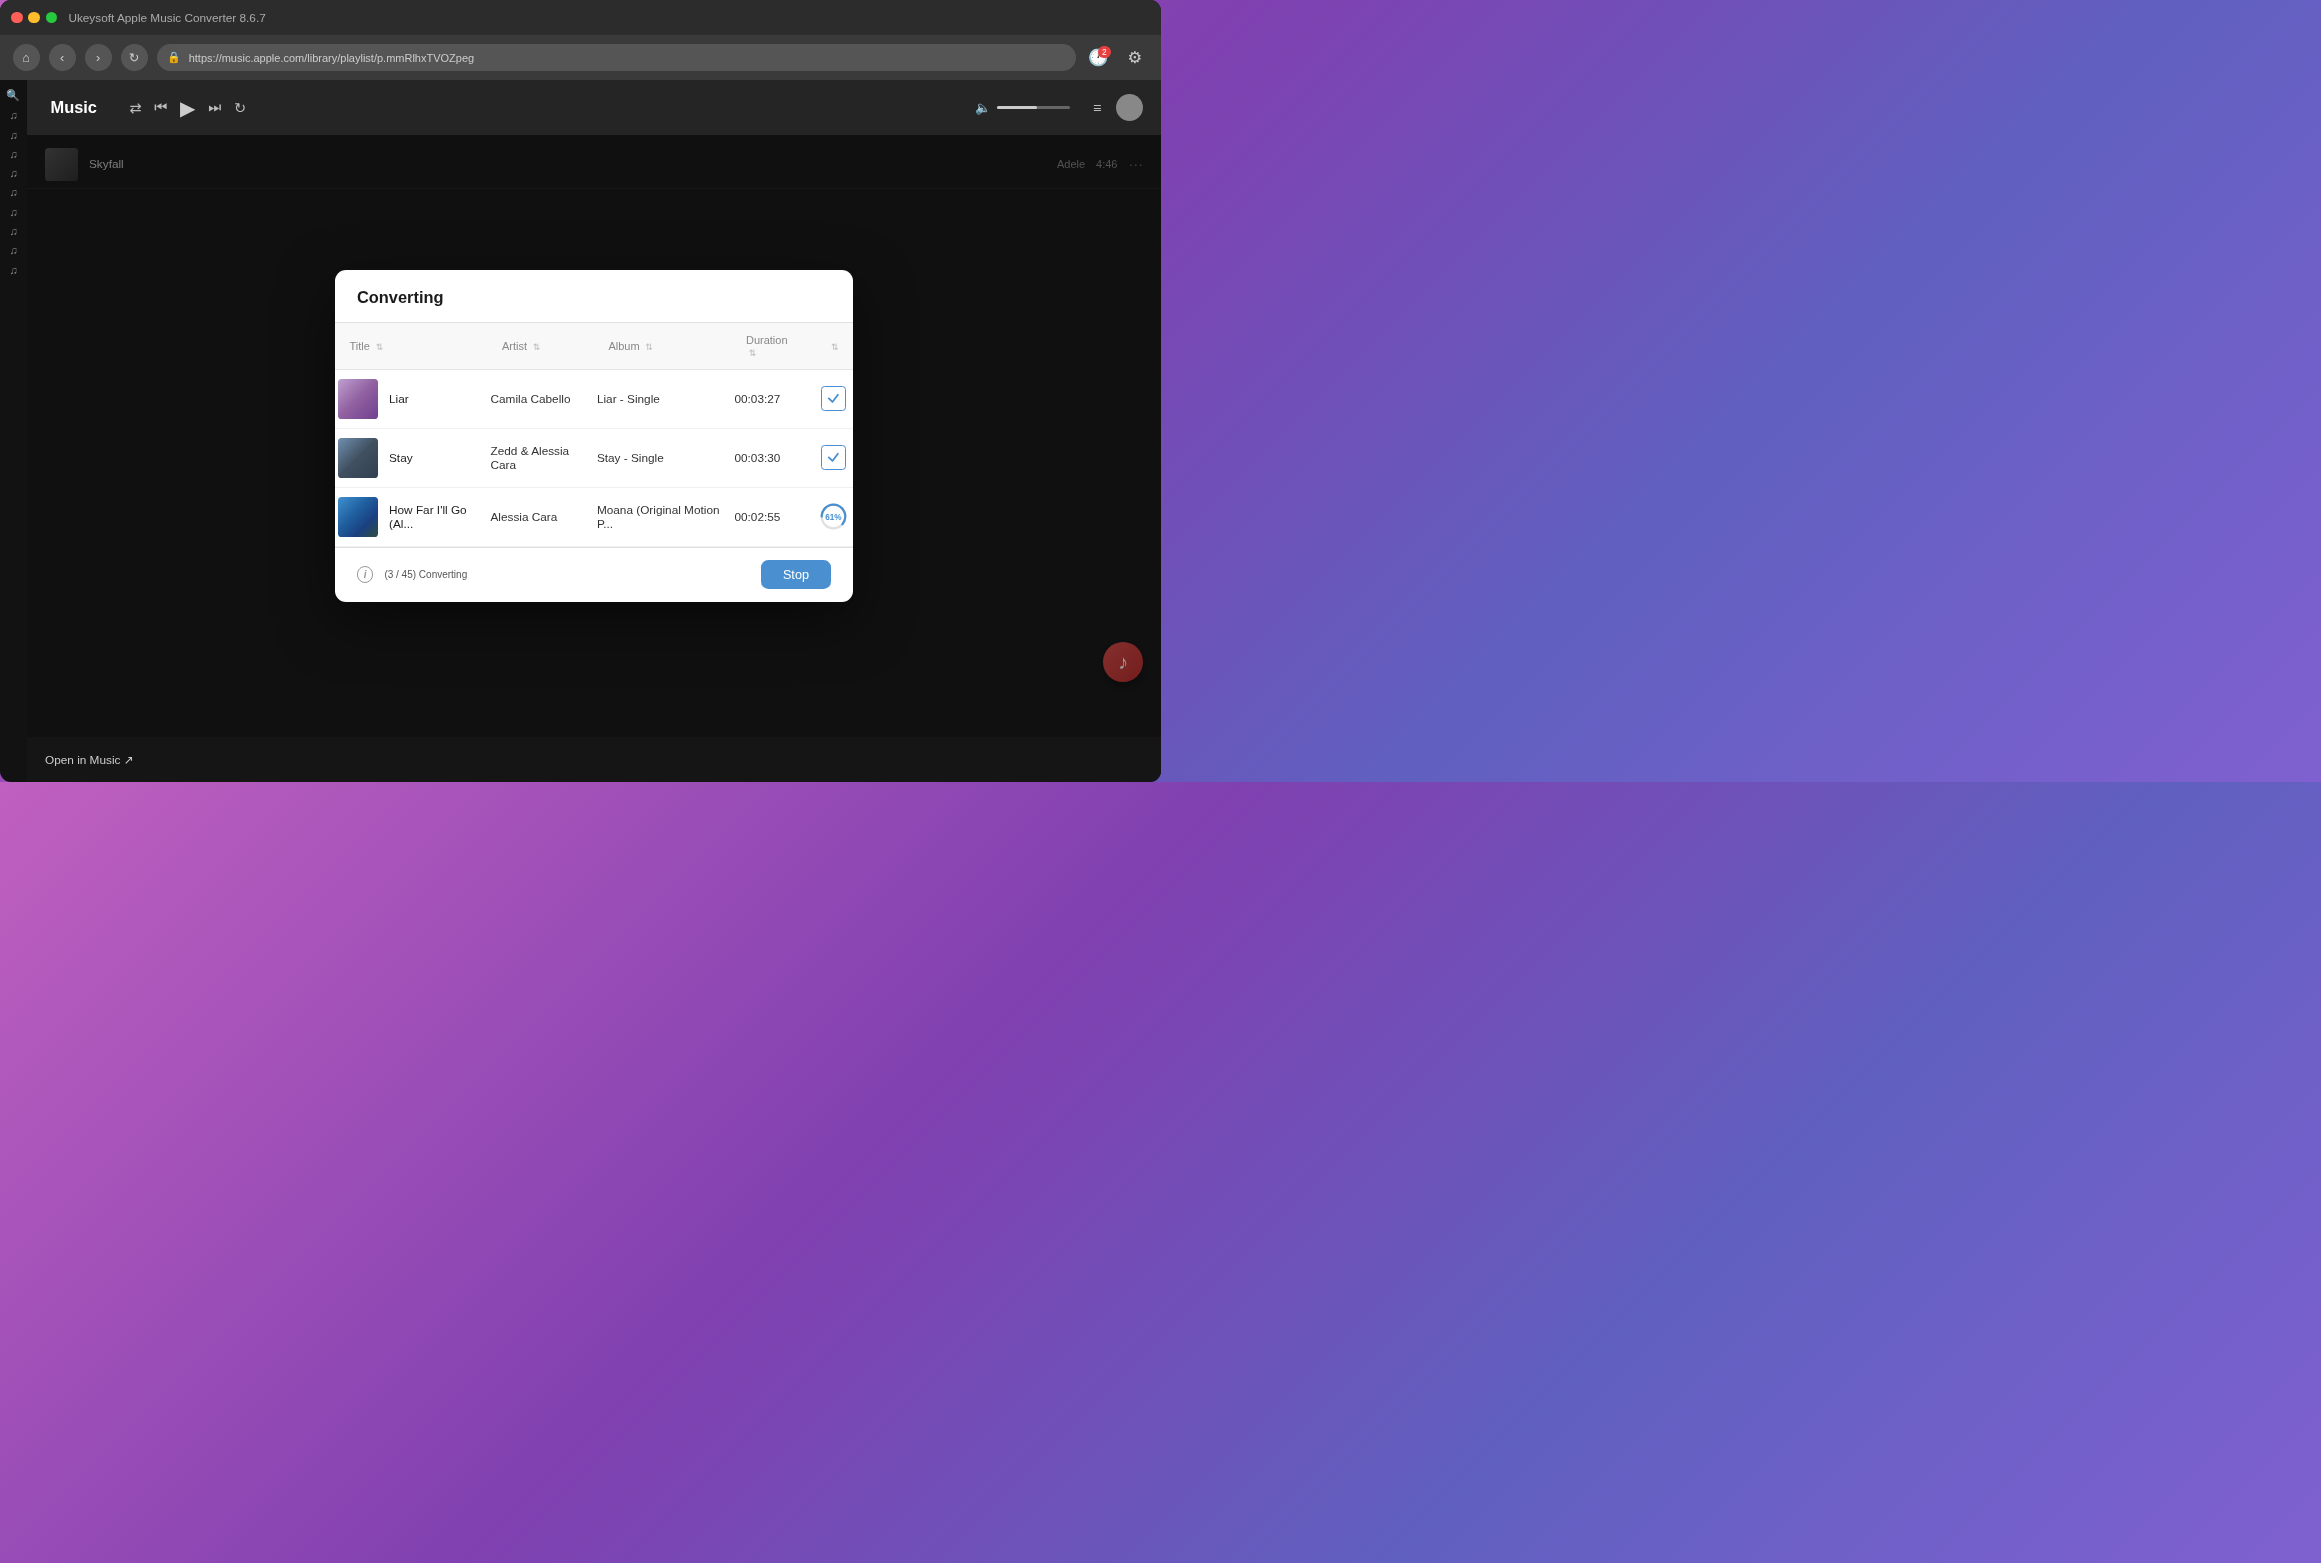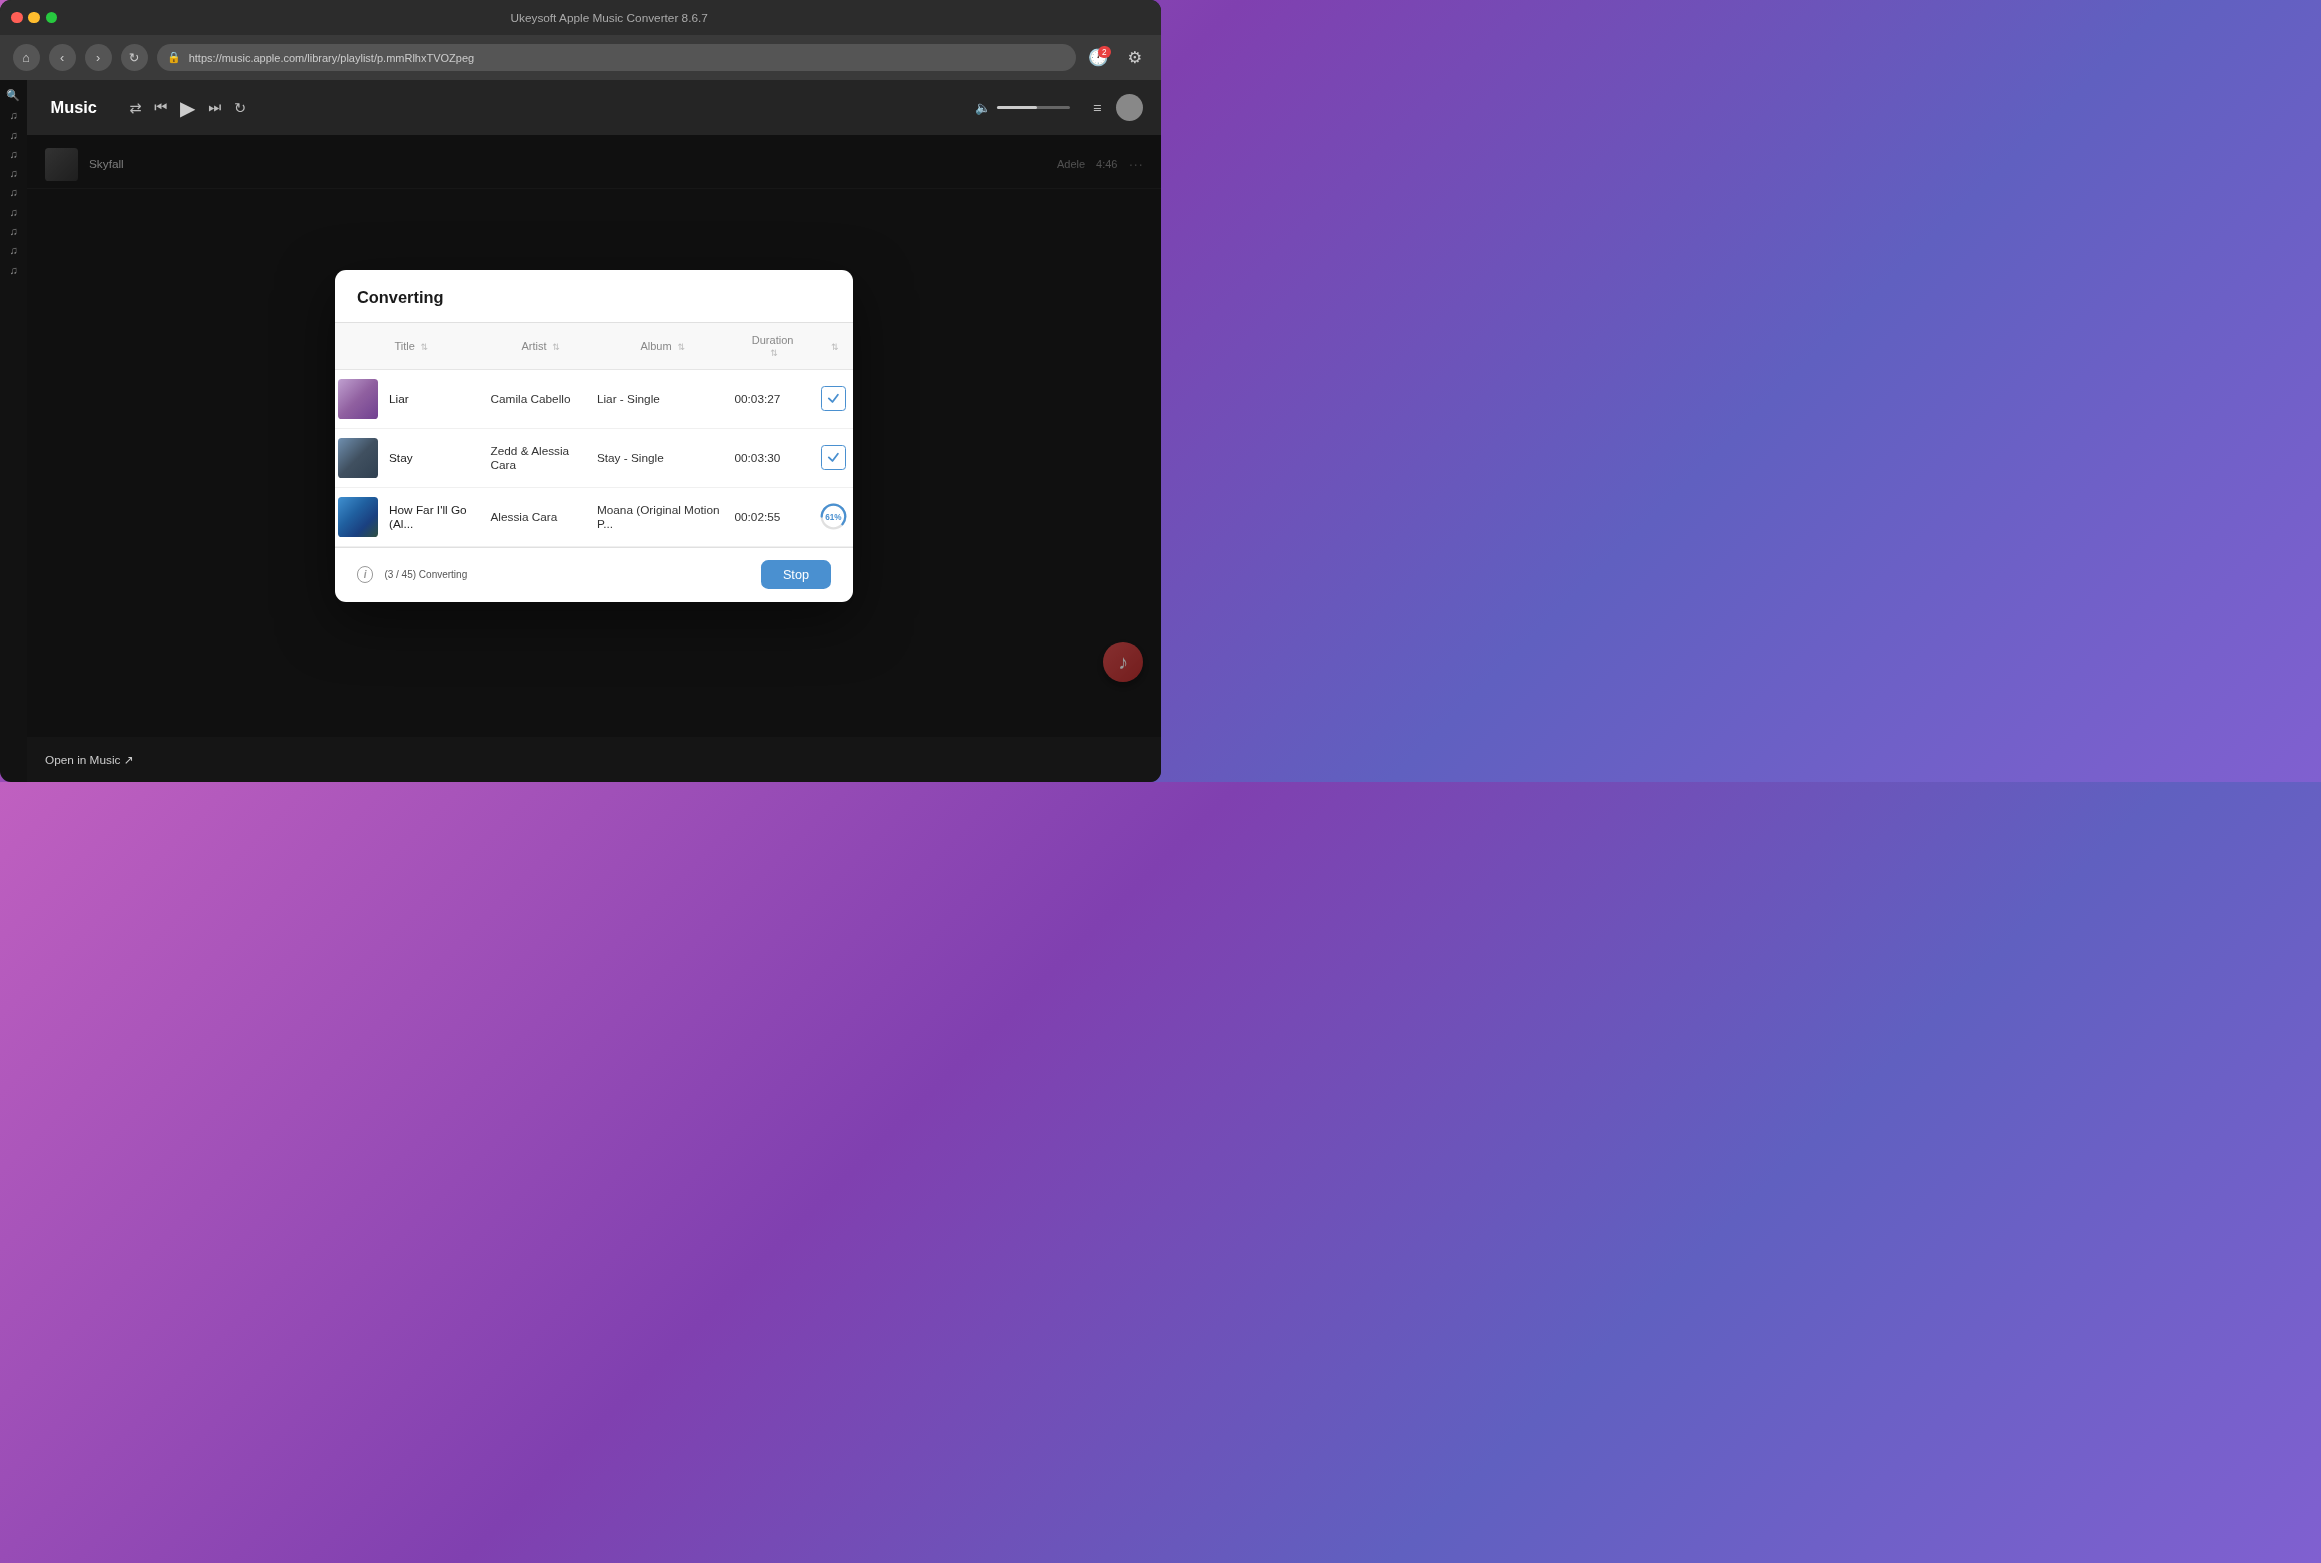--- a/index.html
+++ b/index.html
@@ -44,21 +44,21 @@
       width: 11.8px;
       height: 11.8px;
       border-radius: 50%;
     }
     .traffic-light.close { background: #ff5f56; }
     .traffic-light.minimize { background: #ffbd2e; }
     .traffic-light.maximize { background: #27c93f; }
 
     .title-bar-title {
       flex: 1;
-      text-align: center;
+      text-align: left;
       color: #aaa;
       font-size: 11.8px;
     }
 
     
     .browser-toolbar {
       background: #3a3a3a;
       height: 45px;
       display: flex;
       align-items: center;
@@ -360,21 +360,21 @@
 
     thead tr {
       border-bottom: 0.9px solid #e5e5e5;
     }
 
     th {
       padding: 11px 14.5px;
       font-size: 11px;
       font-weight: 500;
       color: #888;
-      text-align: center;
+      text-align: left;
       cursor: pointer;
       user-select: none;
     }
 
     th .sort-arrow {
       font-size: 9px;
       margin-left: 2.7px;
       color: #bbb;
     }
 

